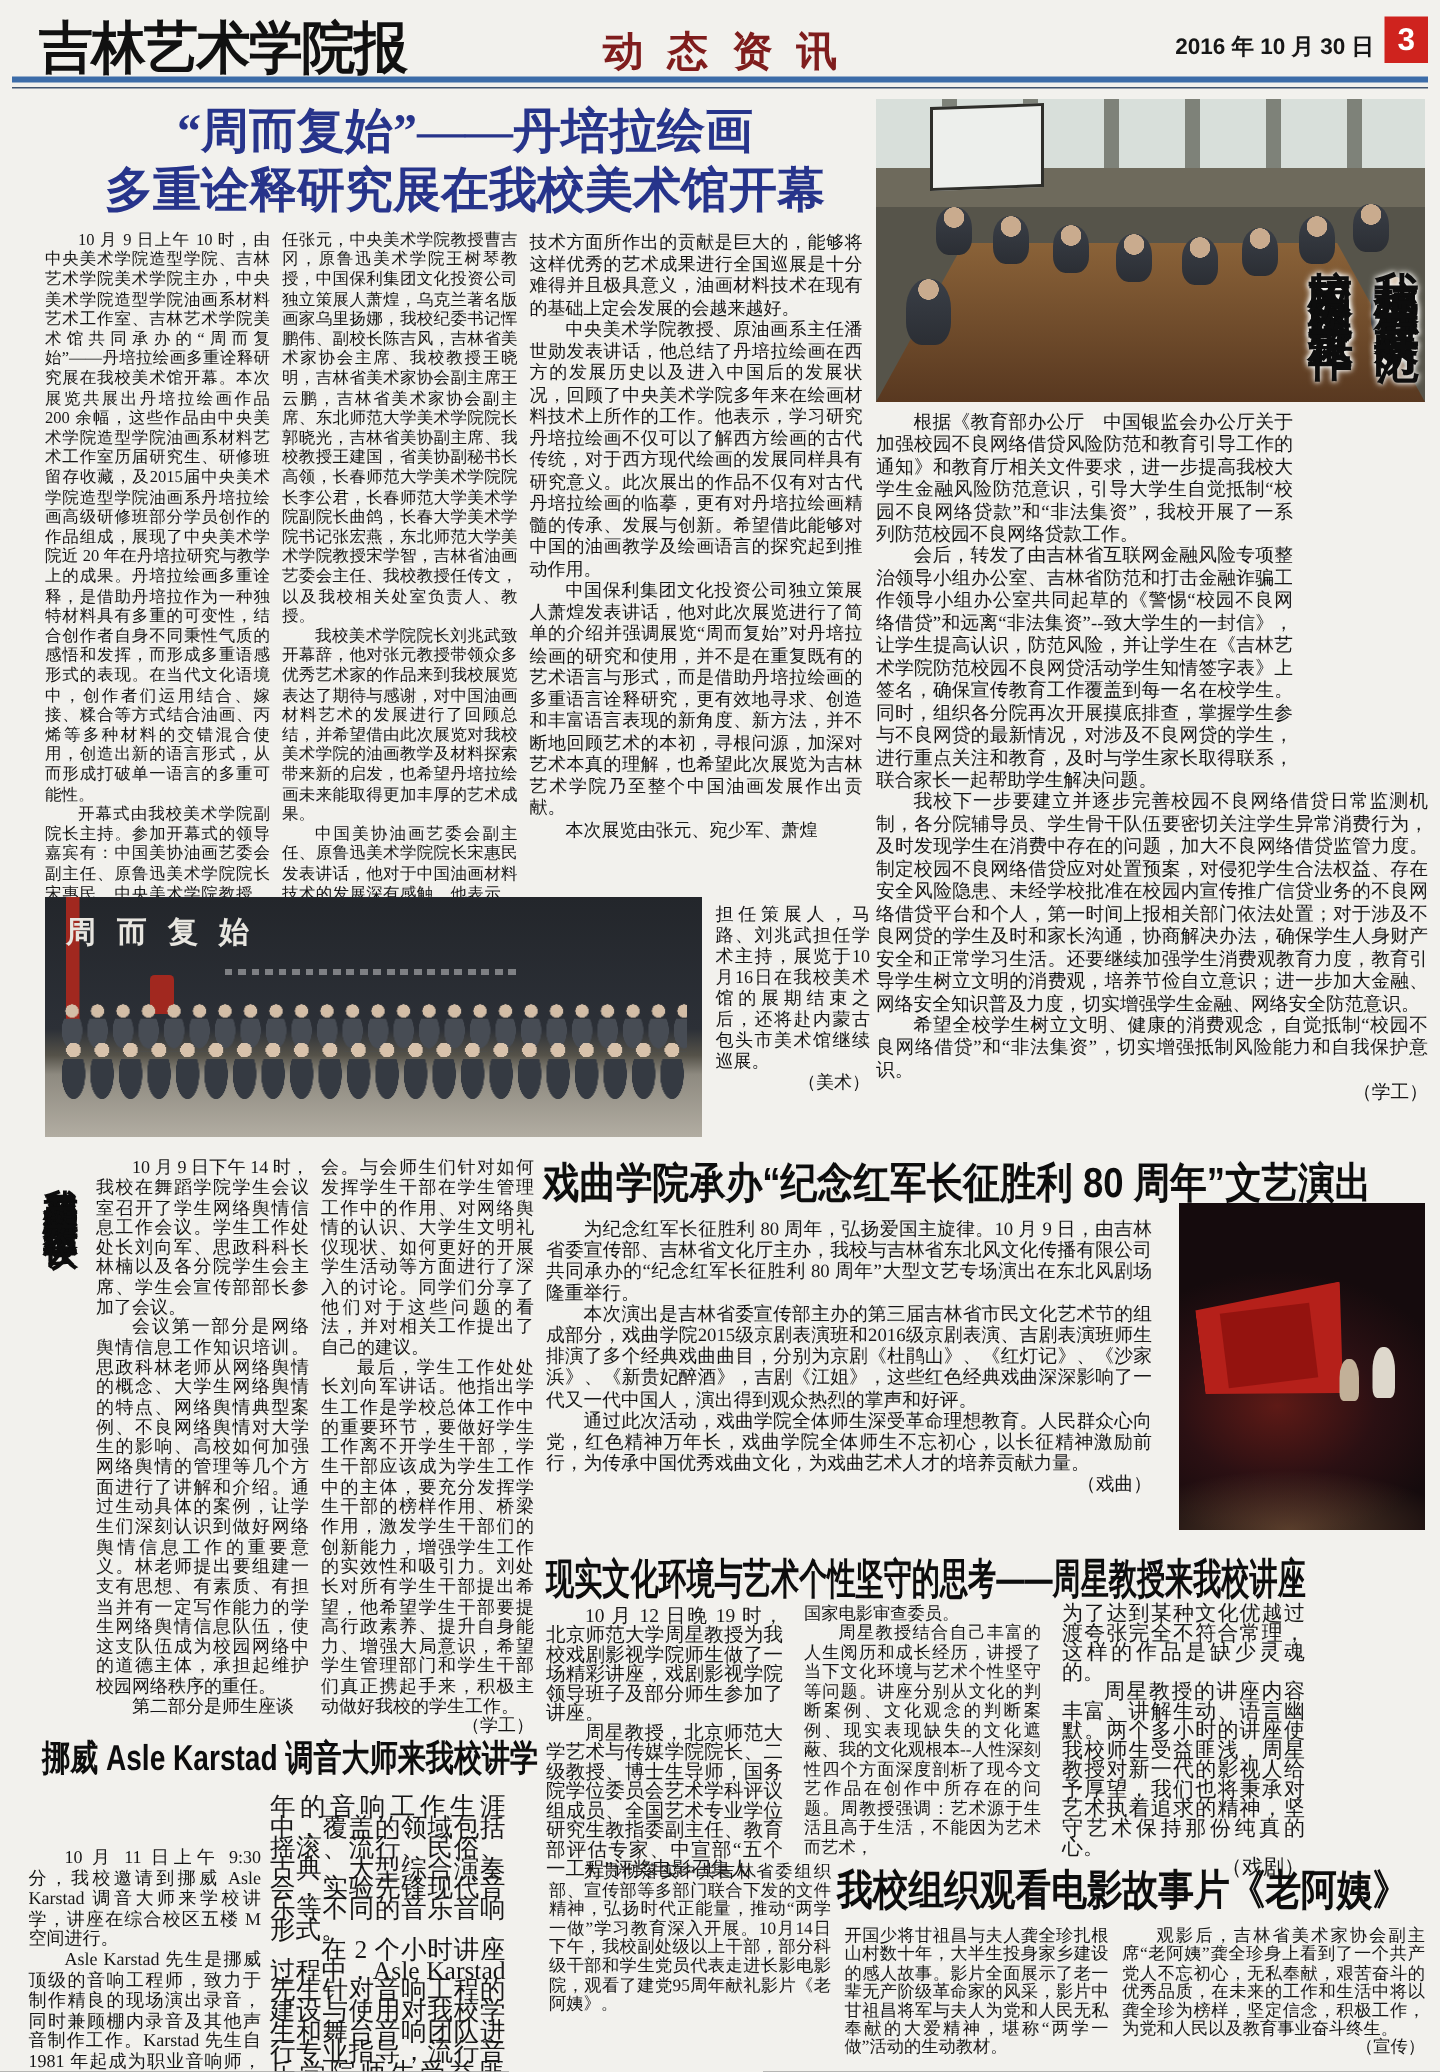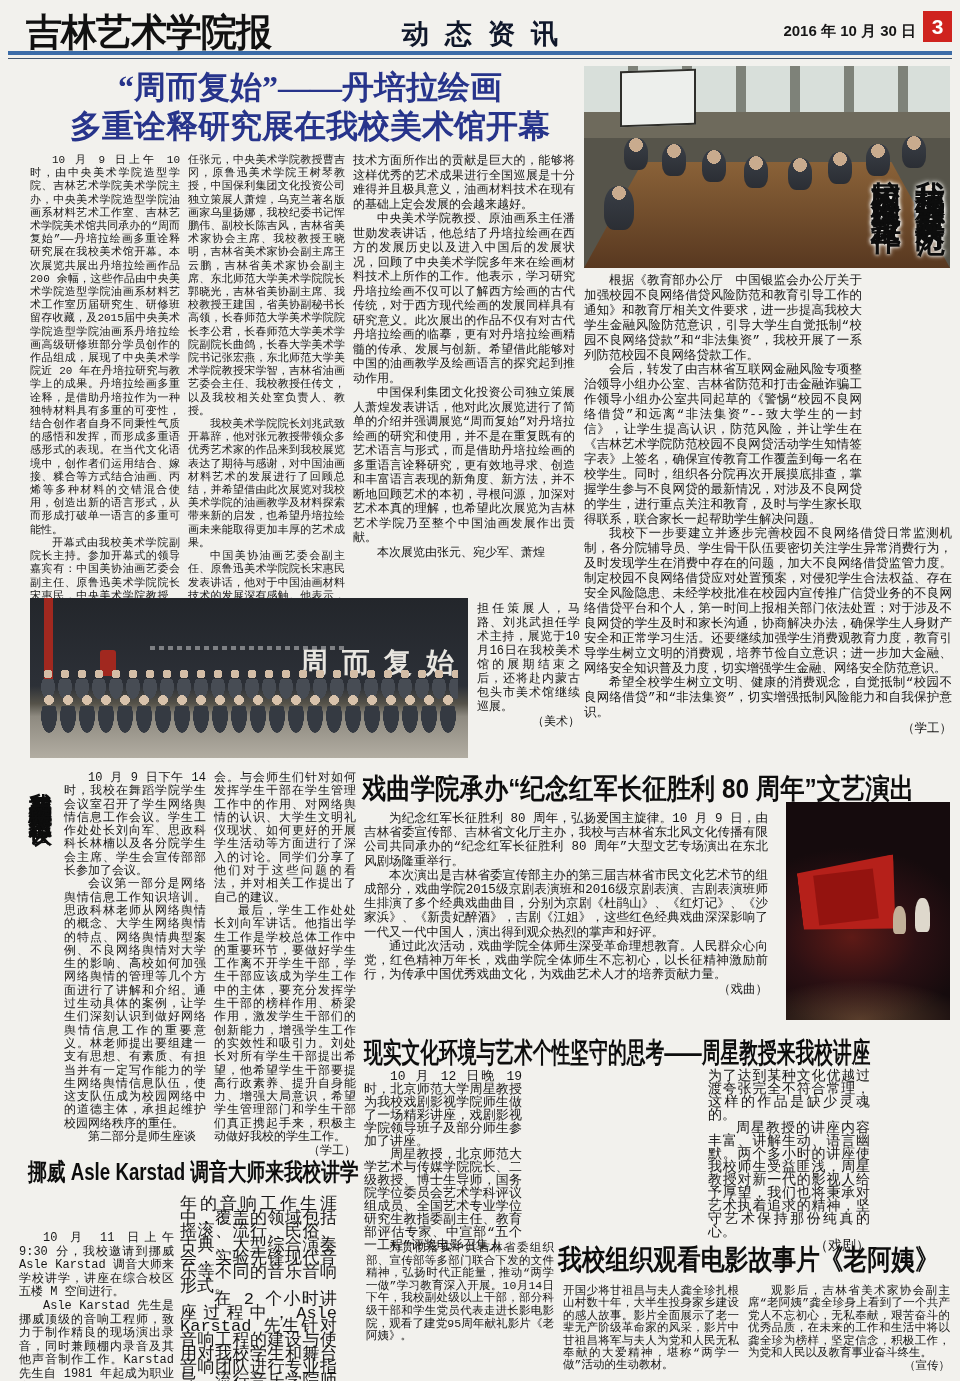--- a/index.html
+++ b/index.html
@@ -2,45 +2,45 @@
 <html><head>
 <meta charset="utf-8">
 <style>
   html,body{margin:0;padding:0;background:#888;}
   .page{position:relative;width:960px;height:1381px;background:#f2f1ed;overflow:hidden;
         font-family:"Liberation Serif","DejaVu Serif",serif;color:#161616;margin:0 auto;}
   
   .masthead{position:absolute;left:26px;top:8px;font-size:36px;font-weight:900;
             letter-spacing:-1px;transform:scaleY(1.05);color:#111;}
   .section-title{position:absolute;left:0;right:0;top:16px;text-align:center;
-            font-size:27px;font-weight:700;letter-spacing:16px;text-indent:16px;color:#0f172a;}
+            font-size:27px;font-weight:700;letter-spacing:16px;text-indent:16px;color:#7f1d1d;}
   .date{position:absolute;right:44px;top:22px;font-size:15px;font-weight:700;
             font-family:"Liberation Sans","DejaVu Sans",sans-serif;}
   .pagenum{position:absolute;right:8px;top:11px;width:29px;height:31px;background:#cf231e;
             color:#fff;font-size:21px;font-weight:900;text-align:center;line-height:31px;
             font-family:"Liberation Sans","DejaVu Sans",sans-serif;}
   .rule-a{position:absolute;left:8px;right:8px;top:51px;height:4px;background:#3c6ca8;}
   .rule-b{position:absolute;left:8px;right:8px;top:58px;height:1px;background:#41546e;}
   
   .col{position:absolute;text-align:justify;}
-  .col p{margin:0;text-indent:2em;font-family:Liberation Mono, monospace;}
+  .col p{margin:0;text-indent:2em;}
   .col p.cont{text-indent:0;}
   .byl{display:block;text-align:right;text-indent:0 !important;}
   
   .dp-head{position:absolute;left:40px;top:68px;width:540px;text-align:center;
            font-size:32px;line-height:39px;font-weight:900;color:#27348b;}
   .dp-c1{left:30px;top:154px;width:150px;height:452px;font-size:11px;line-height:13.2px;}
   .dp-c2{left:188px;top:154px;width:157px;height:452px;font-size:11px;line-height:13.2px;}
   .dp-c3{left:353px;top:154px;width:222px;height:452px;font-size:12px;line-height:14.5px;}
   .dp-tail{left:477px;top:602px;width:103px;font-size:12px;line-height:14px;}
   
   .gphoto{position:absolute;left:30px;top:598px;width:438px;height:160px;overflow:hidden;
           background:linear-gradient(180deg,#23262b 0%,#2c3037 55%,#555249 66%,#8e8a80 74%,#b2ada2 100%);}
-  .gbanner{position:absolute;left:0;right:0;top:10px;text-align:right;color:#e8e6e0;
-           font-size:28px;letter-spacing:14px;text-indent:14px;font-weight:700;margin-top:36px;}
+  .gbanner{position:absolute;left:0;right:0;top:10px;text-align:left;color:#e8e6e0;
+           font-size:20px;letter-spacing:14px;text-indent:14px;font-weight:700;}
   .gbanner-sub{position:absolute;left:120px;right:120px;top:48px;height:4px;
            background:repeating-linear-gradient(90deg,rgba(255,255,255,.4) 0 5px,transparent 5px 9px);}
   .gred1{position:absolute;left:14px;top:0;width:9px;height:95px;background:#a1281f;}
   .gred2{position:absolute;left:70px;top:52px;width:16px;height:26px;background:#a1281f;border-radius:3px;}
   .grow{position:absolute;left:10px;right:10px;background-repeat:repeat-x;}
   .grow.heads1{top:70px;height:13px;background-image:radial-gradient(circle 4.5px at 8px 6px,#d3bda6 97%,transparent);background-size:17px 13px;}
   .grow.bodies1{top:81px;height:22px;background-image:radial-gradient(ellipse 7px 12px at 8px 8px,#474c54 97%,transparent);background-size:17px 22px;}
   .grow.heads2{top:96px;height:14px;background-image:radial-gradient(circle 5px at 9px 6px,#d8c2ab 97%,transparent);background-size:19px 14px;}
   .grow.bodies2{top:108px;height:34px;background-image:radial-gradient(ellipse 8px 17px at 9px 10px,#353a42 97%,transparent);background-size:19px 34px;}
   
@@ -199,20 +199,24 @@
     <div class="sperf1"></div>
     <div class="sperf2"></div>
     <div class="sglow"></div>
   </div>
 
   <div class="bhead zx-head">现实文化环境与艺术个性坚守的思考——周星教授来我校讲座</div>
   <div class="col zx-c1">
     <p>10 月 12 日晚 19 时，北京师范大学周星教授为我校戏剧影视学院师生做了一场精彩讲座，戏剧影视学院领导班子及部分师生参加了讲座。</p>
     <p>周星教授，北京师范大学艺术与传媒学院院长、二级教授、博士生导师，国务院学位委员会艺术学科评议组成员、全国艺术专业学位研究生教指委副主任、教育部评估专家、中宣部“五个一工程”评奖电影召集人、</p>
   </div>
+  <div class="col zx-c2">
+    <p class="cont">国家电影审查委员。</p>
+    <p>周星教授结合自己丰富的人生阅历和成长经历，讲授了当下文化环境与艺术个性坚守等问题。讲座分别从文化的判断案例、文化观念的判断案例、现实表现缺失的文化遮蔽、我的文化观根本--人性深刻性四个方面深度剖析了现今文艺作品在创作中所存在的问题。周教授强调：艺术源于生活且高于生活，不能因为艺术而艺术，</p>
+  </div>
   <div class="col zx-c3">
     <p class="cont">为了达到某种文化优越过渡夸张完全不符合常理，这样的作品是缺少灵魂的。</p>
     <p>周星教授的讲座内容丰富、讲解生动、语言幽默。两个多小时的讲座使我校师生受益匪浅，周星教授对新一代的影视人给予厚望，我们也将秉承对艺术执着追求的精神，坚守艺术保持那份纯真的心。</p>
     <span class="byl">（戏剧）</span>
   </div>
 
   <div class="bhead ka-head">挪威 Asle Karstad 调音大师来我校讲学</div>
   <div class="col ka-c1">
     <p>10 月 11 日上午 9:30 分，我校邀请到挪威 Asle Karstad 调音大师来学校讲学，讲座在综合校区五楼 M 空间进行。</p>
     <p>Asle Karstad 先生是挪威顶级的音响工程师，致力于制作精良的现场演出录音，同时兼顾棚内录音及其他声音制作工作。Karstad 先生自 1981 年起成为职业音响师，已与无数挪威及欧洲艺术家合作过。在 30</p>

